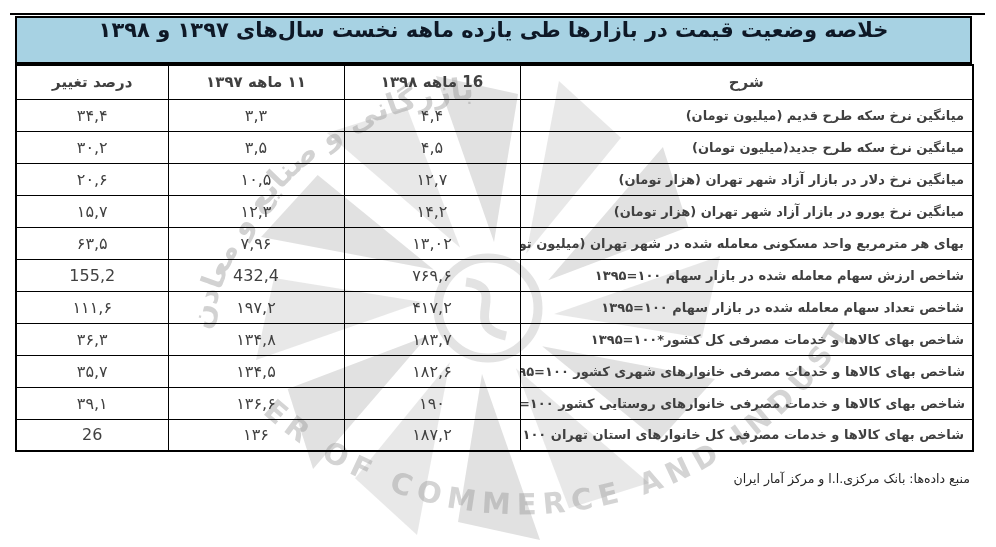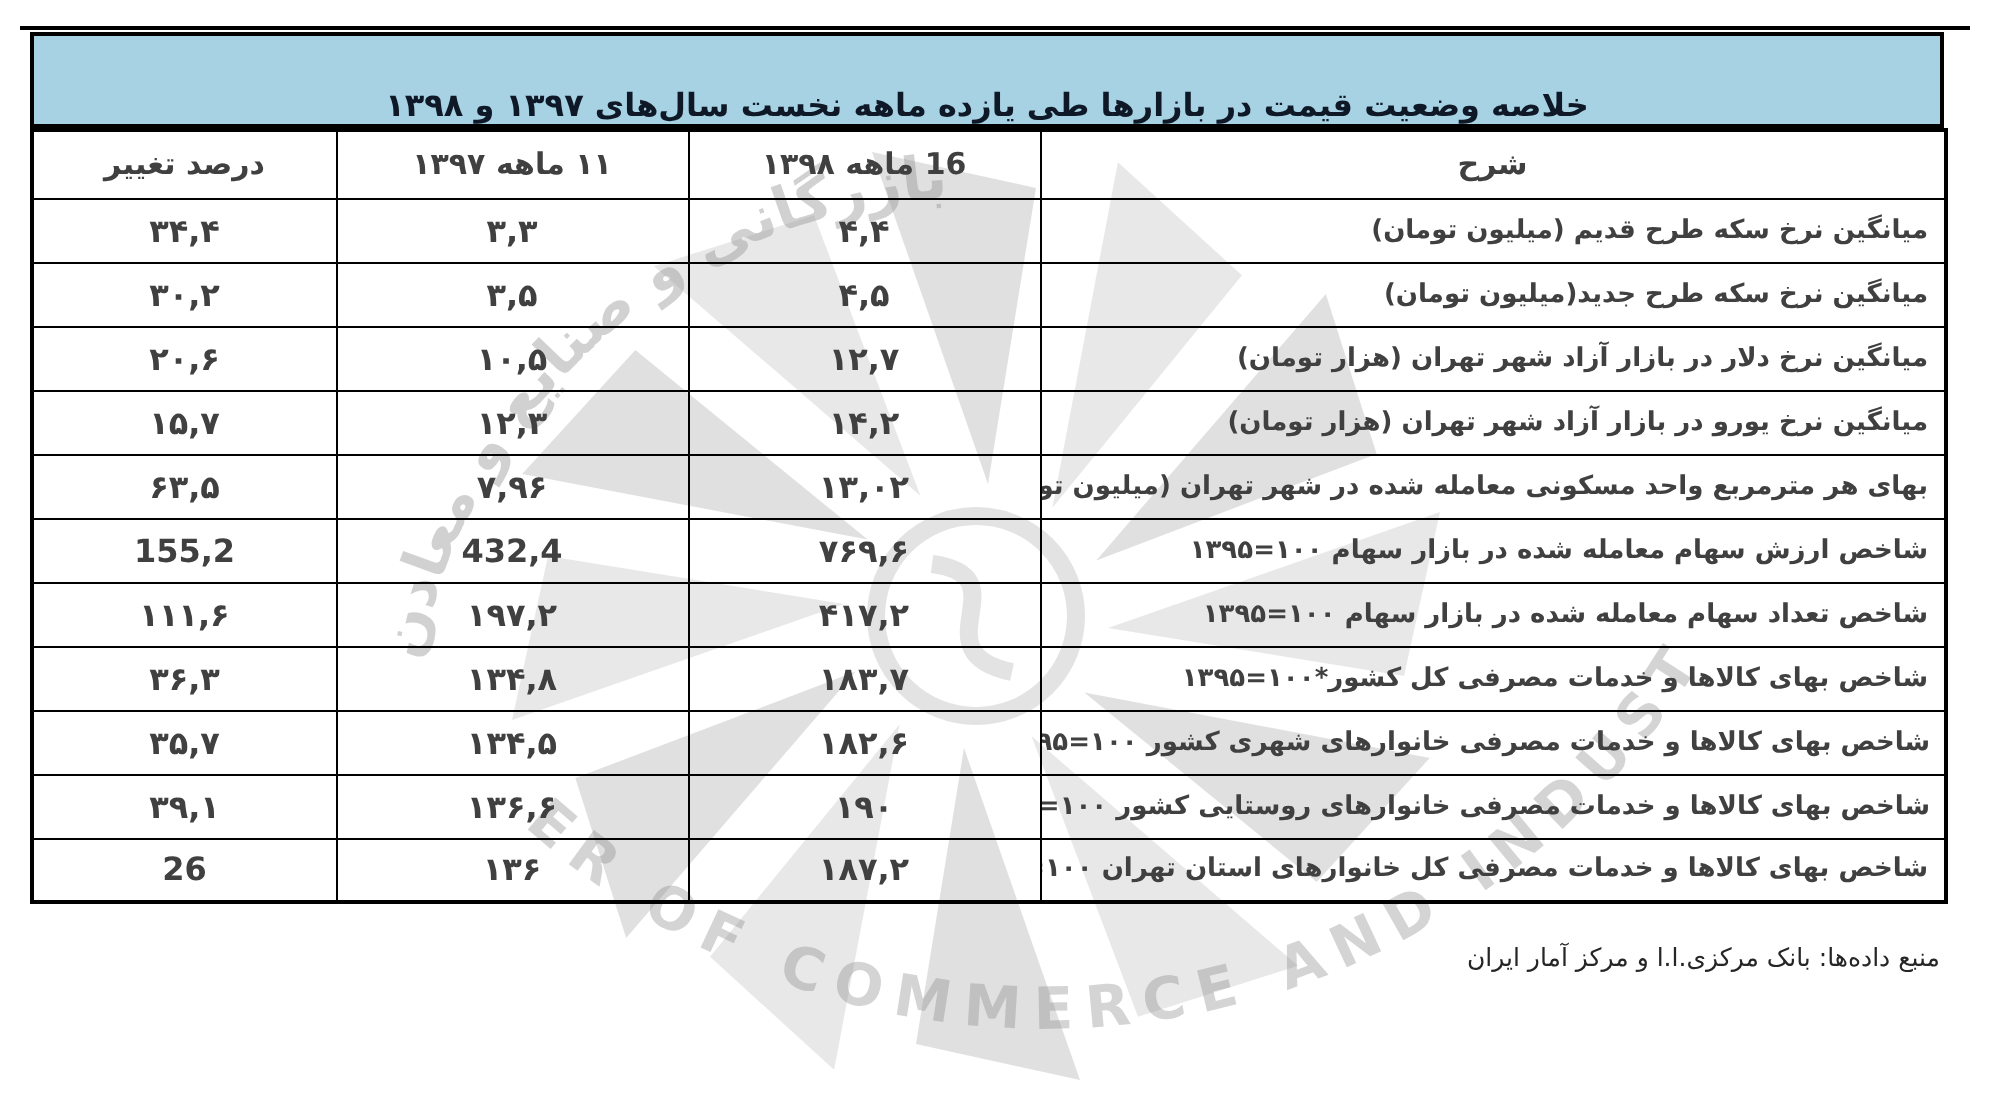--- a/index.html
+++ b/index.html
@@ -9,35 +9,35 @@
     overflow:hidden;
     font-family:"DejaVu Sans","Liberation Sans",sans-serif;
   }
   .top-rule {
     position:absolute; left:10px; top:13px; width:975px; height:2px;
     background:#000000;
   }
   .title-bar {
     position:absolute; left:15px; top:16px; width:957px; height:48px;
     background:#a7d2e3; border:2px solid #000000; color:#0e1826;
-    display:flex; align-items:flex-end; justify-content:center;
-    font-size:16px; font-weight:bold; direction:rtl; z-index:2;
+    display:flex; align-items:flex-start; justify-content:center;
+    font-size:21px; font-weight:bold; direction:rtl; z-index:2;
   }
   table.data {
     position:absolute; left:15px; top:64px; width:957px;
     border-collapse:collapse; table-layout:fixed; direction:rtl;
     border:2px solid #000000; z-index:1; background:transparent;
   }
   table.data th, table.data td {
     border:1px solid #000000; color:#404040; background:transparent;
     overflow:hidden; white-space:nowrap;
   }
   table.data th { height:34px; font-size:15px; font-weight:bold; text-align:center; }
   td.desc { height:32px; text-align:right; padding:0 8px 0 4px; font-size:13px; font-weight:bold; }
-  td.num  { height:32px; text-align:center; font-size:16px; font-weight:bold; }
+  td.num  { height:32px; text-align:center; font-size:16px; font-weight:normal; }
   .footnote-source {
     position:absolute; right:26px; top:471px; direction:rtl; text-align:right;
     font-size:12.5px; color:#262626; z-index:2;
   }
   .footnote-note {
     position:absolute; right:26px; top:494px; direction:rtl; text-align:right;
     font-size:12.5px; color:#1d3a6d; z-index:2;
   }
   svg.watermark {
     position:absolute; left:0; top:0; z-index:0; pointer-events:none;

